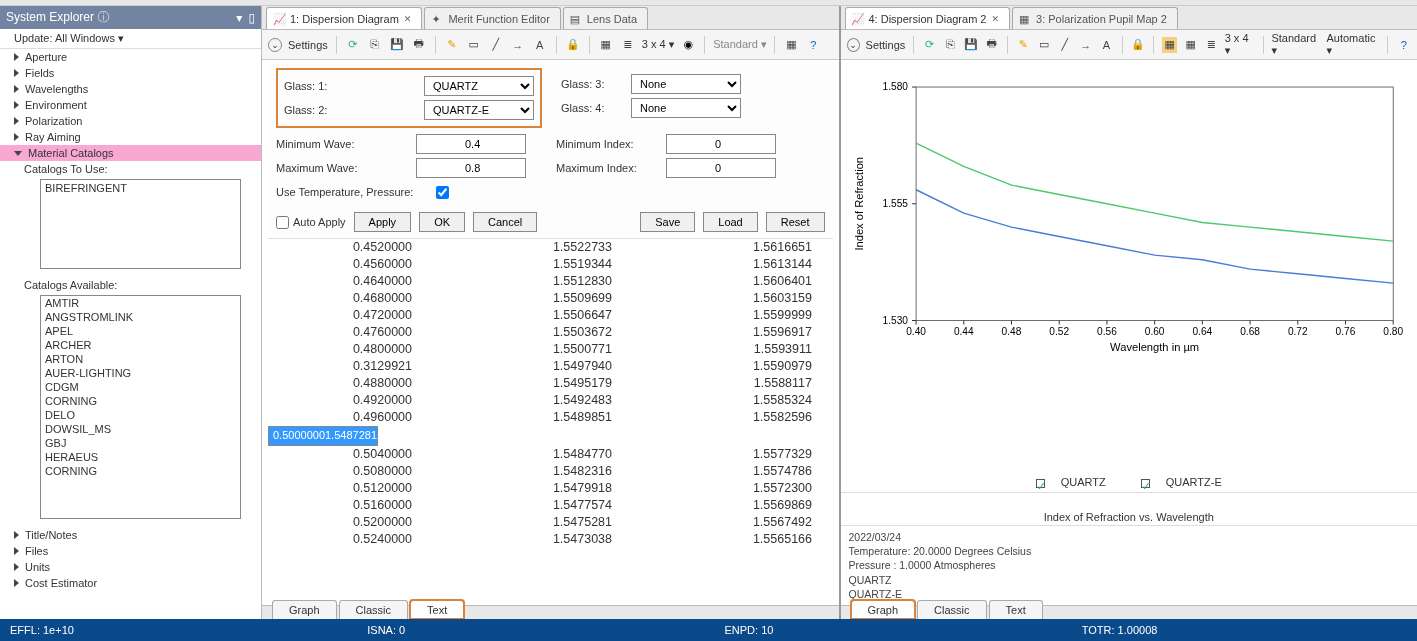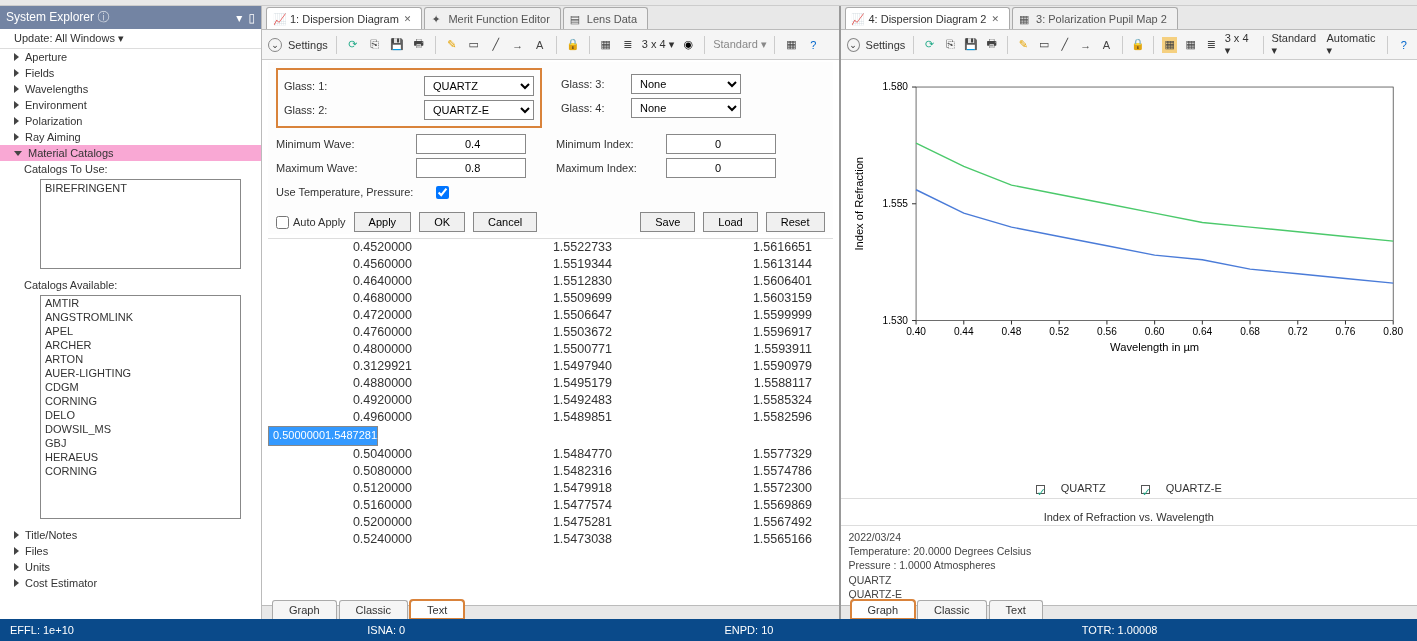--- a/index.html
+++ b/index.html
@@ -63,21 +63,21 @@
 
 .bottom-tabs { height:14px; background:#e8e8e8; border-top:1px solid #bbb; display:flex; align-items:flex-end; padding-left:10px; gap:2px;}
 .btab { border:1px solid #aaa; border-bottom:none; background:#f5f5f5; padding:3px 16px; font-size:11px; border-radius:3px 3px 0 0; cursor:pointer;}
 .btab.active { background:#fff;}
 .hl-orange-b { outline:2px solid #d9833b; outline-offset:-1px;}
 
 
 .chart-wrap { flex:1; display:flex; flex-direction:column; background:#fff; }
 .chart-area { flex:1; position:relative; margin:4px;}
 .chart-svg { width:100%; height:310px;}
-.chart-title { text-align:center; font-size:11px; padding:12px 0 2px 0; border-top:1px solid #ddd;}
+.chart-title { text-align:center; font-size:11px; padding:18px 0 2px 0; border-top:1px solid #ddd;}
 .chart-legend { text-align:center; font-size:11px; padding:4px 0;}
 .chart-legend span { margin:0 8px;}
 .chart-meta { font-size:10.5px; color:#444; padding:4px 8px; border-top:1px solid #ddd; line-height:1.35;}
 .leg-box { display:inline-block;width:9px;height:9px;border:1px solid #555;margin-right:3px;vertical-align:middle;}
 
 
 .statusbar { height:22px; background:#0a4a8a; color:#fff; display:flex; align-items:center; font-size:11px; padding:0 10px; gap:32px;}
 .statusbar div { flex:1;}
 </style>
 </head>

